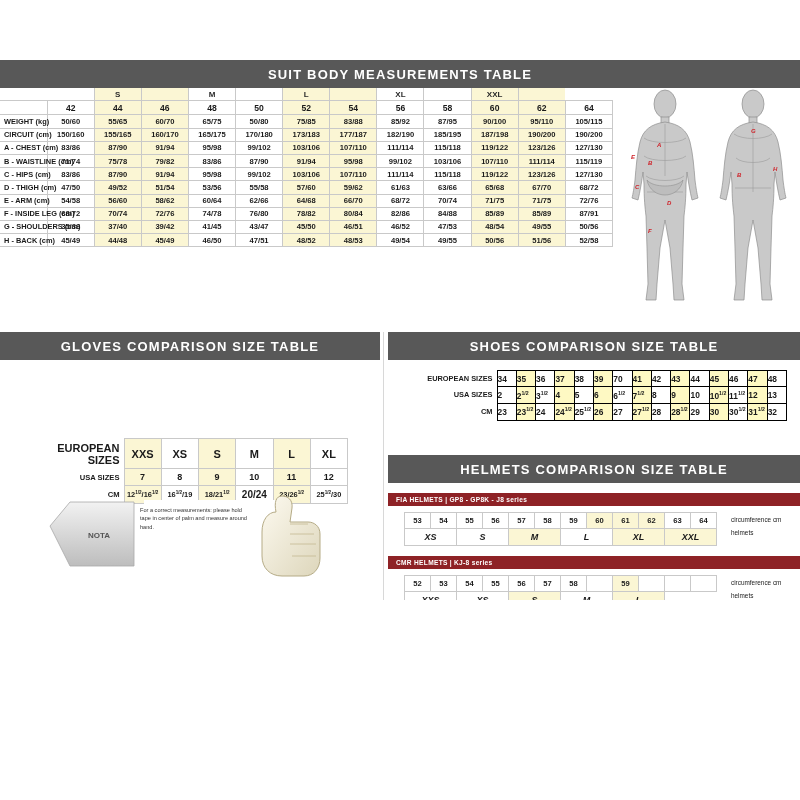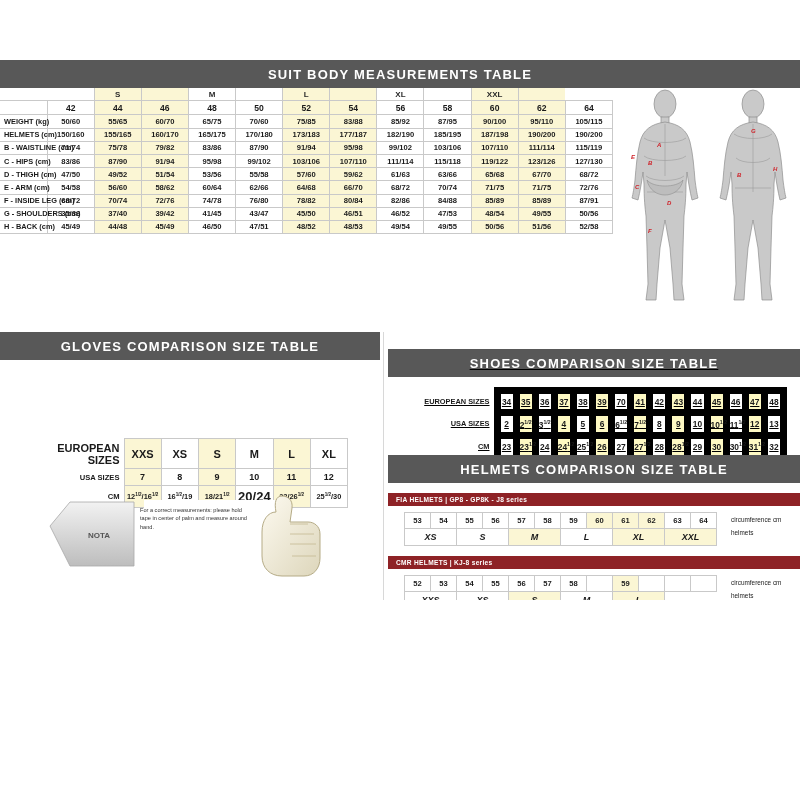--- a/index.html
+++ b/index.html
@@ -79,31 +79,30 @@
     font-weight: bold;
     color:#1a1a1a;
   }
   table.gl td.rl { text-align:right; padding-right:4px; border:none; font-size:7.6px; width:92px; }
   table.gl td.hl { background:#fbf6d4; }
   table.gl tr.hdr td { font-size:11px; }
   .nota-wrap { position:absolute; left:48px; top:156px; width:300px; height:90px; }
   .nota-text { position:absolute; left:92px; top:18px; width:110px; font-size:5.6px; color:#333; line-height:1.5; }
 
   
-  .shoes-section { position:absolute; left:388px; top:349px; width:412px;text-decoration:underline; }
+  .shoes-section { position:absolute; left:388px; top:332px; width:412px; }
   table.sh {
     border-collapse: collapse;
     font-size: 8.4px;
     table-layout: fixed;
     width: 386px;
     margin: 10px auto 0 auto;
   }
   table.sh td {
-    border: 7px solid #000000;
-    text-align:center;
+    border: 1px solid #000000;
     padding: 2.5px 0;
     font-weight:bold;
     color:#1a1a1a;
   }
   table.sh td.rl { text-align:right; padding-right:4px; border:none; font-size:7.4px; width:96px; }
   table.sh td.hl { background:#fef9c3; }
   sup { font-size: 62%; }
 
   
   .helmets-section { position:absolute; left:388px; top:455px; width:412px; }
@@ -173,43 +172,58 @@
               <td class="hl" style="font-size:8.6px">60</td>
               <td class="hl" style="font-size:8.6px">62</td>
               <td class="" style="font-size:8.6px">64</td>
             </tr>
             <tr>
               <td class="rowlabel">WEIGHT (kg)</td>
               <td>50/60</td>
               <td class="hl">55/65</td>
               <td class="hl">60/70</td>
               <td>65/75</td>
-              <td>70/60</td>
+              <td>50/80</td>
               <td class="hl">75/85</td>
               <td class="hl">83/88</td>
               <td>85/92</td>
               <td>87/95</td>
               <td class="hl">90/100</td>
               <td class="hl">95/110</td>
               <td>105/115</td>
             </tr>
             <tr>
-              <td class="rowlabel">HELMETS (cm)</td>
+              <td class="rowlabel">CIRCUIT (cm)</td>
               <td>150/160</td>
               <td class="hl">155/165</td>
               <td class="hl">160/170</td>
               <td>165/175</td>
               <td>170/180</td>
               <td class="hl">173/183</td>
               <td class="hl">177/187</td>
               <td>182/190</td>
               <td>185/195</td>
               <td class="hl">187/198</td>
               <td class="hl">190/200</td>
               <td>190/200</td>
+            </tr>
+            <tr>
+              <td class="rowlabel">A - CHEST (cm)</td>
+              <td>83/86</td>
+              <td class="hl">87/90</td>
+              <td class="hl">91/94</td>
+              <td>95/98</td>
+              <td>99/102</td>
+              <td class="hl">103/106</td>
+              <td class="hl">107/110</td>
+              <td>111/114</td>
+              <td>115/118</td>
+              <td class="hl">119/122</td>
+              <td class="hl">123/126</td>
+              <td>127/130</td>
             </tr>
             <tr>
               <td class="rowlabel">B - WAISTLINE (cm)</td>
               <td>71/74</td>
               <td class="hl">75/78</td>
               <td class="hl">79/82</td>
               <td>83/86</td>
               <td>87/90</td>
               <td class="hl">91/94</td>
               <td class="hl">95/98</td>
@@ -395,21 +409,21 @@
               <td class="hl">9</td>
               <td>10</td>
               <td class="hl">11</td>
               <td>12</td>
             </tr>
             <tr>
               <td class="rl">CM</td>
               <td style="font-size:7.4px" class="hl">12<sup>1/2</sup>/16<sup>1/2</sup></td>
               <td style="font-size:7.4px">16<sup>1/2</sup>/19</td>
               <td style="font-size:7.4px" class="hl">18/21<sup>1/2</sup></td>
-              <td style="font-size:13px">20/24</td>
+              <td style="font-size:10px">20/24</td>
               <td style="font-size:7.4px" class="hl">23/26<sup>1/2</sup></td>
               <td style="font-size:7.4px">25<sup>1/2</sup>/30</td>
             </tr>
           </tbody>
         </table>
     </div>
 
     <div class="nota-wrap">
       <svg width="300" height="90" viewBox="0 0 300 90">
         <defs>

